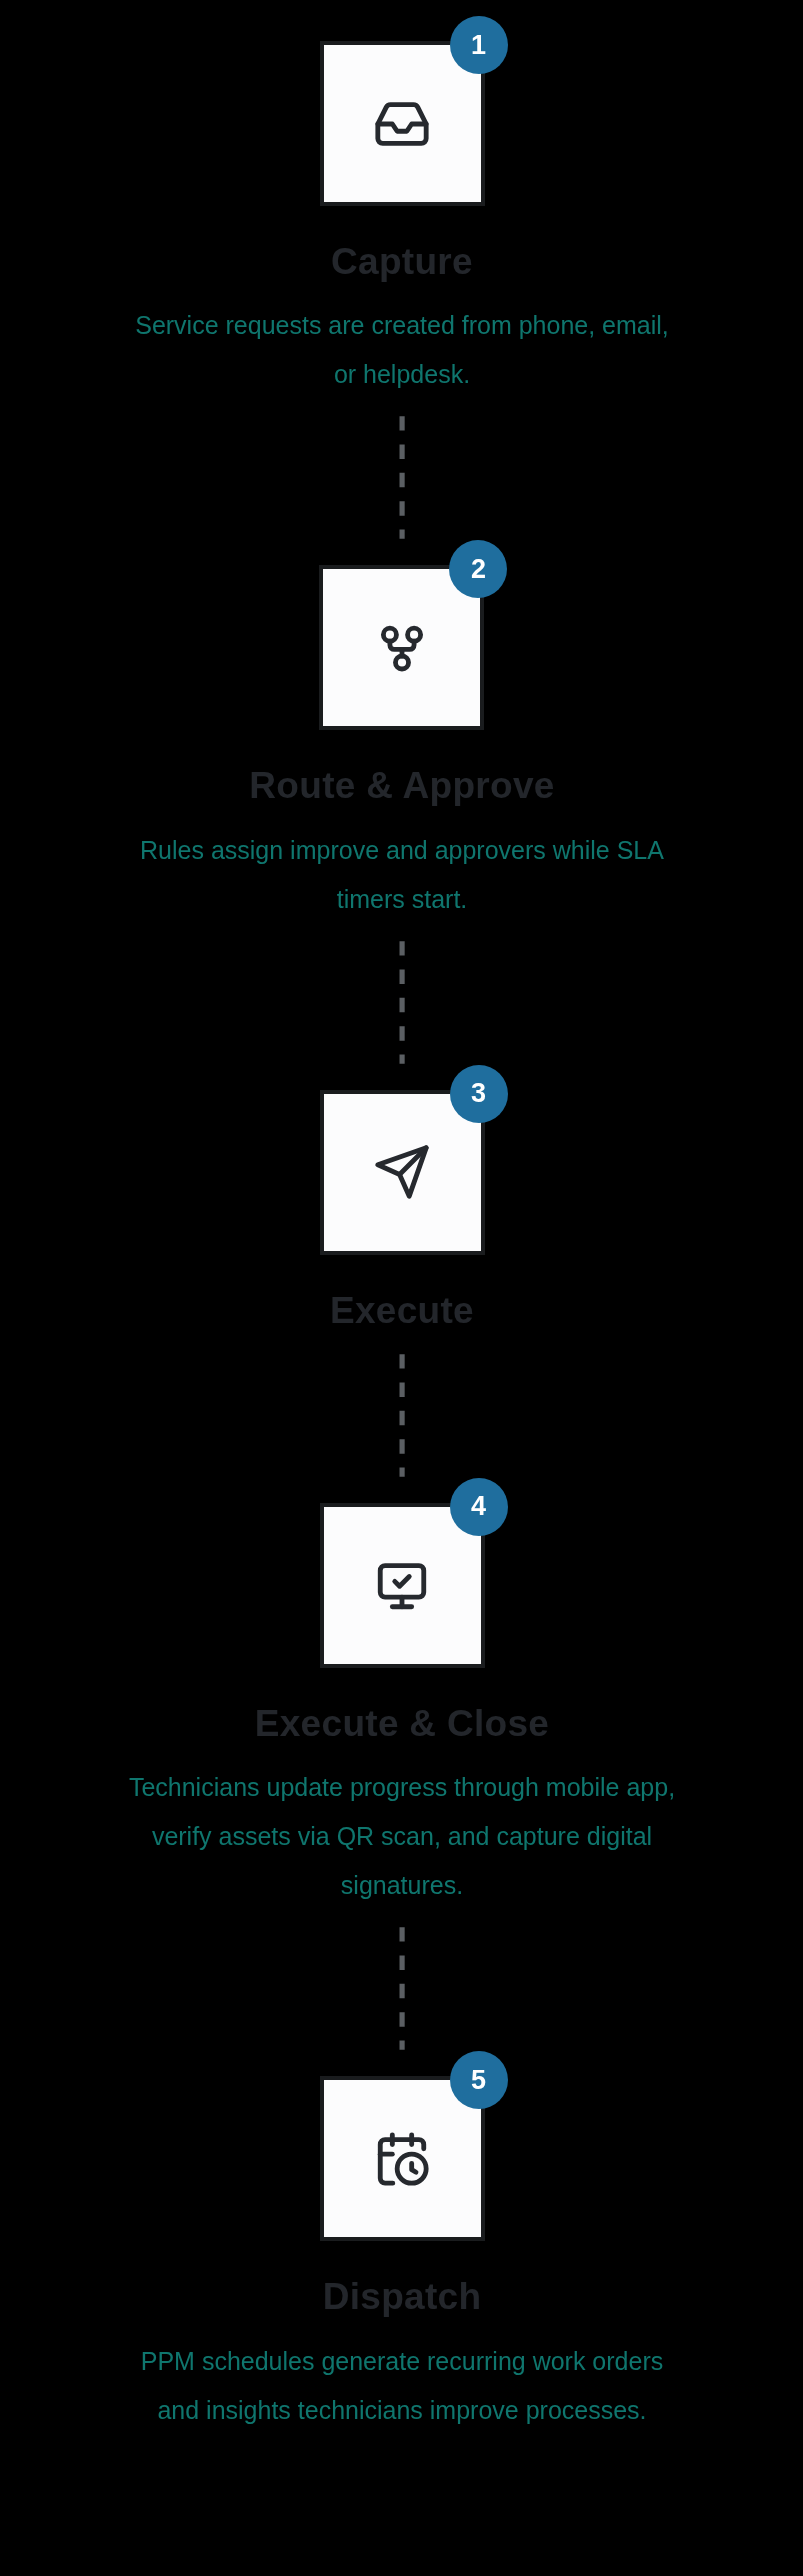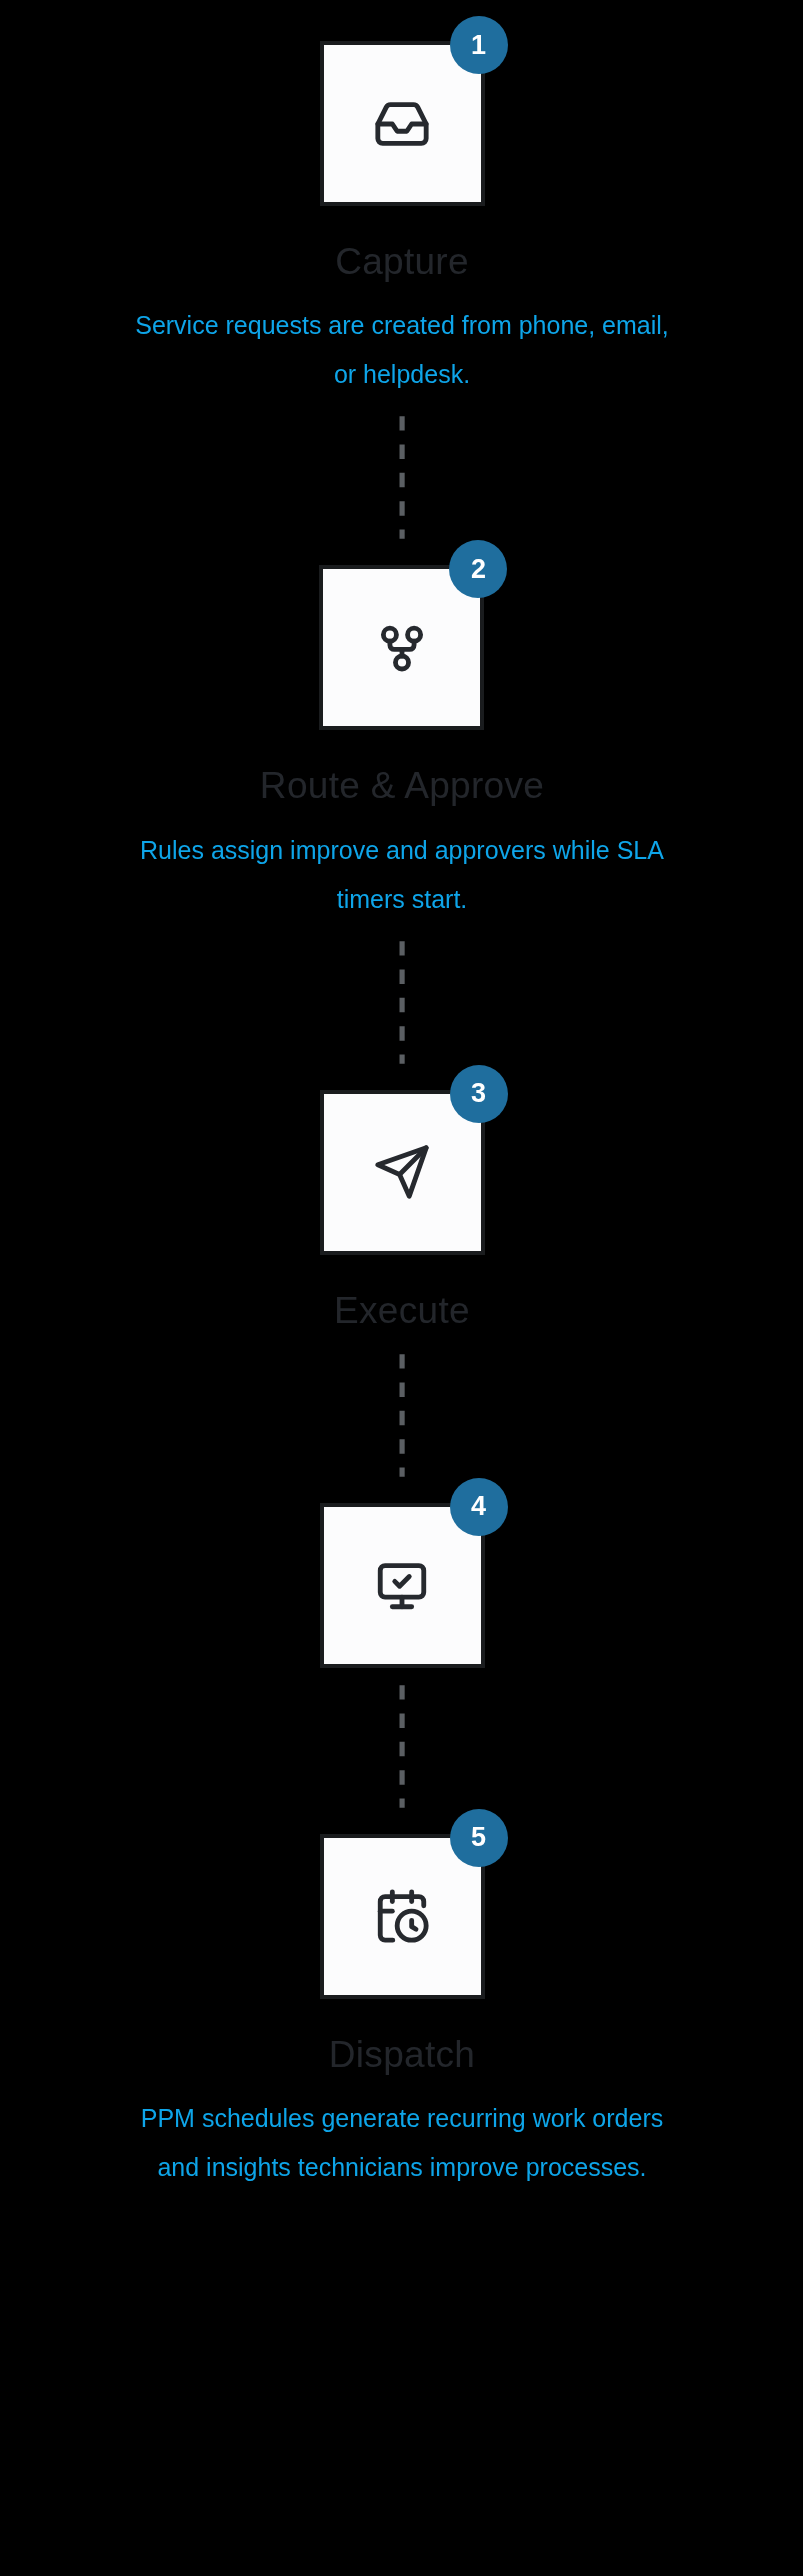--- a/index.html
+++ b/index.html
@@ -48,31 +48,31 @@
     display: flex;
     align-items: center;
     justify-content: center;
     line-height: 1;
   }
   .icon { display: block; }
   .title {
     margin: 30px 0 0 0;
     font-size: 37px;
     line-height: 52px;
-    font-weight: 400;
+    font-weight: 700;
     color: #23262b;
     text-align: center;
     letter-spacing: 0.3px;
   }
   .desc {
     margin: 13.4px 0 0 0;
     font-size: 25px;
     line-height: 49px;
     font-weight: 400;
-    color: #0ea5e9;
+    color: #0f766e;
     text-align: center;
     white-space: pre-line;
     max-width: 752px;
   }
   .connector {
     display: block;
     margin: 17px 0 26px 0;
   }
 </style>
 </head>
@@ -143,20 +143,24 @@
       <span class="badge">
           <span>4</span>
         </span>
       <svg class="icon" width="58" height="58" viewBox="0 0 24 24" fill="none" stroke="#26292e" stroke-width="2" stroke-linecap="round" stroke-linejoin="round">
         <rect x="3" y="4" width="18" height="13" rx="2"></rect>
         <path d="m9 10.5 2 2 4-4"></path>
         <path d="M12 17v4"></path>
         <path d="M8 21h8"></path>
       </svg>
     </div>
+    <h2 class="title">Execute &amp; Close</h2>
+    <p class="desc">Technicians update progress through mobile app,
+verify assets via QR scan, and capture digital
+signatures.</p>
   </section>
 
   <svg class="connector" width="6.2" height="123" viewBox="0 0 12 238">
     <line x1="6" y1="0" x2="6" y2="238" stroke="#5b5f63" stroke-width="10" stroke-dasharray="28 27"></line>
   </svg>
 
   <section class="step">
     <div class="card">
       <span class="badge">
           <span>5</span>

